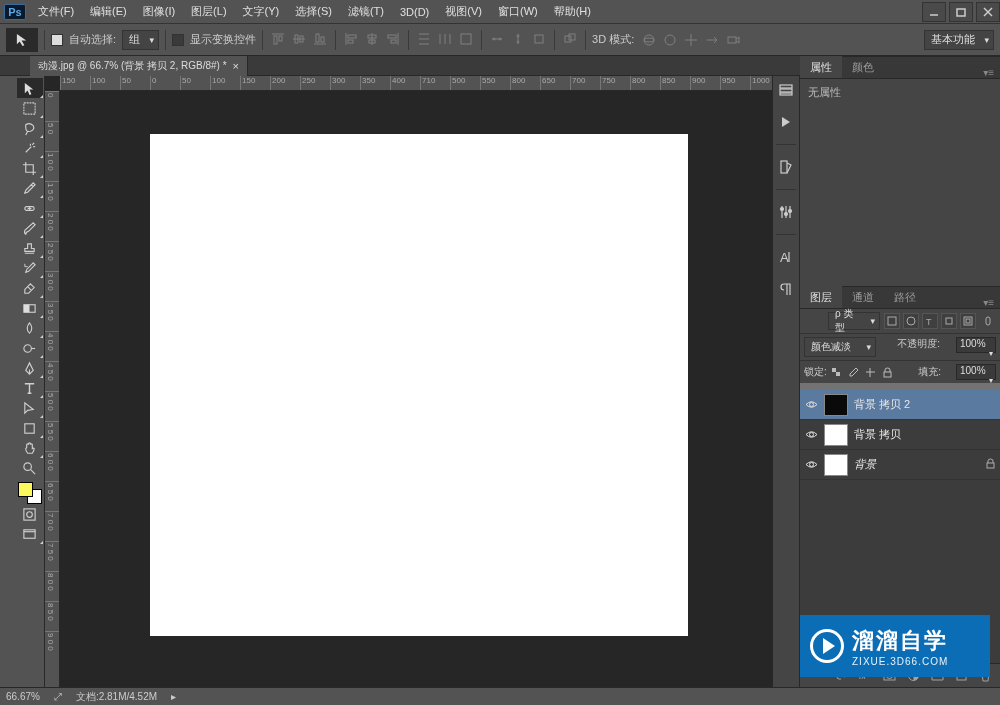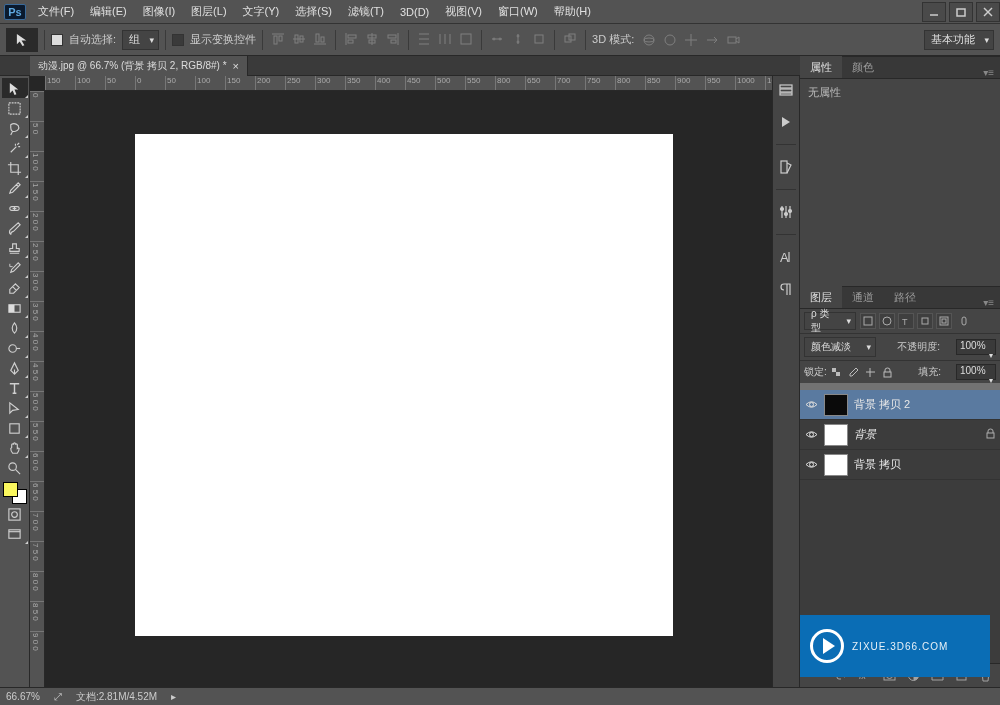--- a/index.html
+++ b/index.html
@@ -24,21 +24,21 @@
 .ai{width:18px;height:18px;display:flex;align-items:center;justify-content:center;opacity:.5;}
 .ai svg{width:14px;height:14px;stroke:#aaa;stroke-width:1;fill:none;}
 .workspace-drop{margin-left:auto;}
 
 
 .doc-tabs{height:20px;background:#3a3a3a;border-bottom:1px solid #282828;display:flex;align-items:center;padding-left:30px;}
 .doc-tab{background:#535353;height:20px;padding:0 8px;display:flex;align-items:center;font-size:10px;color:#ddd;border-right:1px solid #282828;}
 .doc-tab .close{margin-left:6px;font-size:11px;}
 
 
-.main{position:absolute;top:76px;left:0;right:200px;bottom:18px;display:flex;}
+.main{position:absolute;top:76px;left:0;right:200px;bottom:18px;display:flex;padding-left:15px;}
 .toolbox{width:30px;background:#535353;border-right:1px solid #282828;display:flex;flex-direction:column;align-items:center;padding-top:2px;gap:0;}
 .tool{width:26px;height:20px;display:flex;align-items:center;justify-content:center;cursor:default;position:relative;}
 .tool.sel{background:#2a2a2a;}
 .tool svg{width:15px;height:15px;stroke:#d0d0d0;stroke-width:1.2;fill:none;}
 .tool .tri{position:absolute;right:0;bottom:0;width:0;height:0;border-left:3px solid transparent;border-bottom:3px solid #d0d0d0;}
 .colorwell{width:24px;height:22px;margin-top:4px;position:relative;}
 .fg{position:absolute;top:0;left:0;width:15px;height:15px;background:#fbf85e;border:1px solid #000;}
 .bg{position:absolute;bottom:0;right:0;width:15px;height:15px;background:#fff;border:1px solid #000;}
 
 
@@ -58,26 +58,26 @@
 
 .rpanels{position:absolute;top:56px;right:0;width:200px;bottom:18px;background:#454545;display:flex;flex-direction:column;}
 .panel{border-top:1px solid #282828;display:flex;flex-direction:column;}
 .panel-tabs{height:22px;background:#383838;display:flex;align-items:flex-end;border-bottom:1px solid #282828;}
 .ptab{padding:0 10px;height:22px;display:flex;align-items:center;font-size:11px;color:#999;cursor:default;}
 .ptab.active{background:#454545;color:#e0e0e0;}
 .panel-menu{margin-left:auto;padding:0 6px;font-size:10px;color:#888;}
 .panel-body{flex:1;padding:6px 8px;font-size:11px;color:#bbb;}
 
 
-.layer-opts{display:flex;align-items:center;gap:4px;padding:3px 4px;border-bottom:1px solid #333;}
+.layer-opts{display:flex;align-items:center;gap:4px;padding:3px 4px;border-bottom:1px solid #333;justify-content:flex-end;}
 .layer-opts .opt-drop{height:18px;font-size:10px;flex:1}
 .filter-icons{display:flex;gap:3px;}
 .fi{width:16px;height:16px;display:flex;align-items:center;justify-content:center;border:1px solid #555;background:#3f3f3f;}
 .fi svg{width:10px;height:10px;stroke:#aaa;fill:none;stroke-width:1;}
-.blend-row{display:flex;align-items:center;gap:4px;padding:3px 4px;border-bottom:1px solid #333;font-size:10px;}
+.blend-row{display:flex;gap:4px;padding:3px 4px;border-bottom:1px solid #333;font-size:10px;}
 .num-field{background:#3a3a3a;border:1px solid #282828;width:40px;padding:0 14px 0 3px;height:16px;font-size:10px;color:#ddd;position:relative;margin-left:12px;}
 .num-field::after{content:"▾";position:absolute;right:2px;font-size:8px;}
 .lock-row{display:flex;align-items:center;gap:3px;padding:3px 4px;border-bottom:7px solid #737373;font-size:10px;}
 .lock-ico{width:14px;height:14px;display:flex;align-items:center;justify-content:center;}
 .lock-ico svg{width:11px;height:11px;stroke:#bbb;stroke-width:1;fill:none;}
 
 .layer-list{flex:1;overflow:auto;background:#3c3c3c;}
 .layer{height:30px;display:flex;align-items:center;border-bottom:1px solid #333;padding:8px 4px;gap:6px;}
 .layer.sel{background:#5a7aa0;}
 .eye{width:14px;height:14px;display:flex;align-items:center;justify-content:center;}
@@ -442,21 +442,21 @@
         <span>50</span>
         <span>0</span>
         <span>50</span>
         <span>100</span>
         <span>150</span>
         <span>200</span>
         <span>250</span>
         <span>300</span>
         <span>350</span>
         <span>400</span>
-        <span>450</span>
+        <span>710</span>
         <span>500</span>
         <span>550</span>
         <span>800</span>
         <span>650</span>
         <span>700</span>
         <span>750</span>
         <span>800</span>
         <span>850</span>
         <span>900</span>
         <span>950</span>
@@ -669,36 +669,36 @@
   <span class="layer-name ">背景 拷贝 2</span>
   </div>
         <div class="layer">
           <div class="eye">
             <svg viewBox="0 0 13 13">
               <path d="M1 6.5 Q6.5 1 12 6.5 Q6.5 12 1 6.5 Z"></path>
               <circle cx="6.5" cy="6.5" r="2"></circle>
             </svg>
           </div>
   <div class="thumb "></div>
-  <span class="layer-name italic">背景</span>
-  <div class="lock-badge"><svg width="11" height="11" viewBox="0 0 11 11" stroke="#ddd" fill="none">
-              <rect x="2" y="5" width="7" height="5"></rect>
-              <path d="M3 5 L3 3 Q3 1 5.5 1 Q8 1 8 3 L8 5"></path>
-            </svg></div>
-        </div>
+  <span class="layer-name ">背景 拷贝</span>
+  </div>
         <div class="layer">
           <div class="eye">
             <svg viewBox="0 0 13 13">
               <path d="M1 6.5 Q6.5 1 12 6.5 Q6.5 12 1 6.5 Z"></path>
               <circle cx="6.5" cy="6.5" r="2"></circle>
             </svg>
           </div>
   <div class="thumb "></div>
-  <span class="layer-name ">背景 拷贝</span>
-  </div>
+  <span class="layer-name italic">背景</span>
+  <div class="lock-badge"><svg width="11" height="11" viewBox="0 0 11 11" stroke="#ddd" fill="none">
+              <rect x="2" y="5" width="7" height="5"></rect>
+              <path d="M3 5 L3 3 Q3 1 5.5 1 Q8 1 8 3 L8 5"></path>
+            </svg></div>
+        </div>
       </div>
     <div class="layer-footer">
       <div class="lf-ico">
           <svg viewBox="0 0 13 13">
             <path d="M4 6 Q2 6 2 8 Q2 10 4 10 L6 10 M9 8 Q11 8 11 6 Q11 4 9 4 L7 4 M5 7 L8 7"></path>
           </svg>
         </div>
       <div class="lf-ico">
           <svg viewBox="0 0 13 13">
             <text x="0" y="10" font-size="9" fill="#bbb" stroke="none" font-style="italic">fx</text>
@@ -732,20 +732,21 @@
             <path d="M3 3 L10 3 L9 12 L4 12 Z M2 3 L11 3 M5 1 L8 1 L8 3 L5 3 Z"></path>
           </svg>
         </div>
     </div>
   </div>
 </div>
 
 <div class="watermark">
   <div class="play"></div>
   <div class="txt">
+    <span class="t1">溜溜自学</span>
     <span class="t2">ZIXUE.3D66.COM</span>
   </div>
 </div>
 
 <div class="status">
   <span>66.67%</span>
   <span>⤢</span>
   <span>文档:2.81M/4.52M</span>
   <span>▸</span>
 </div>

